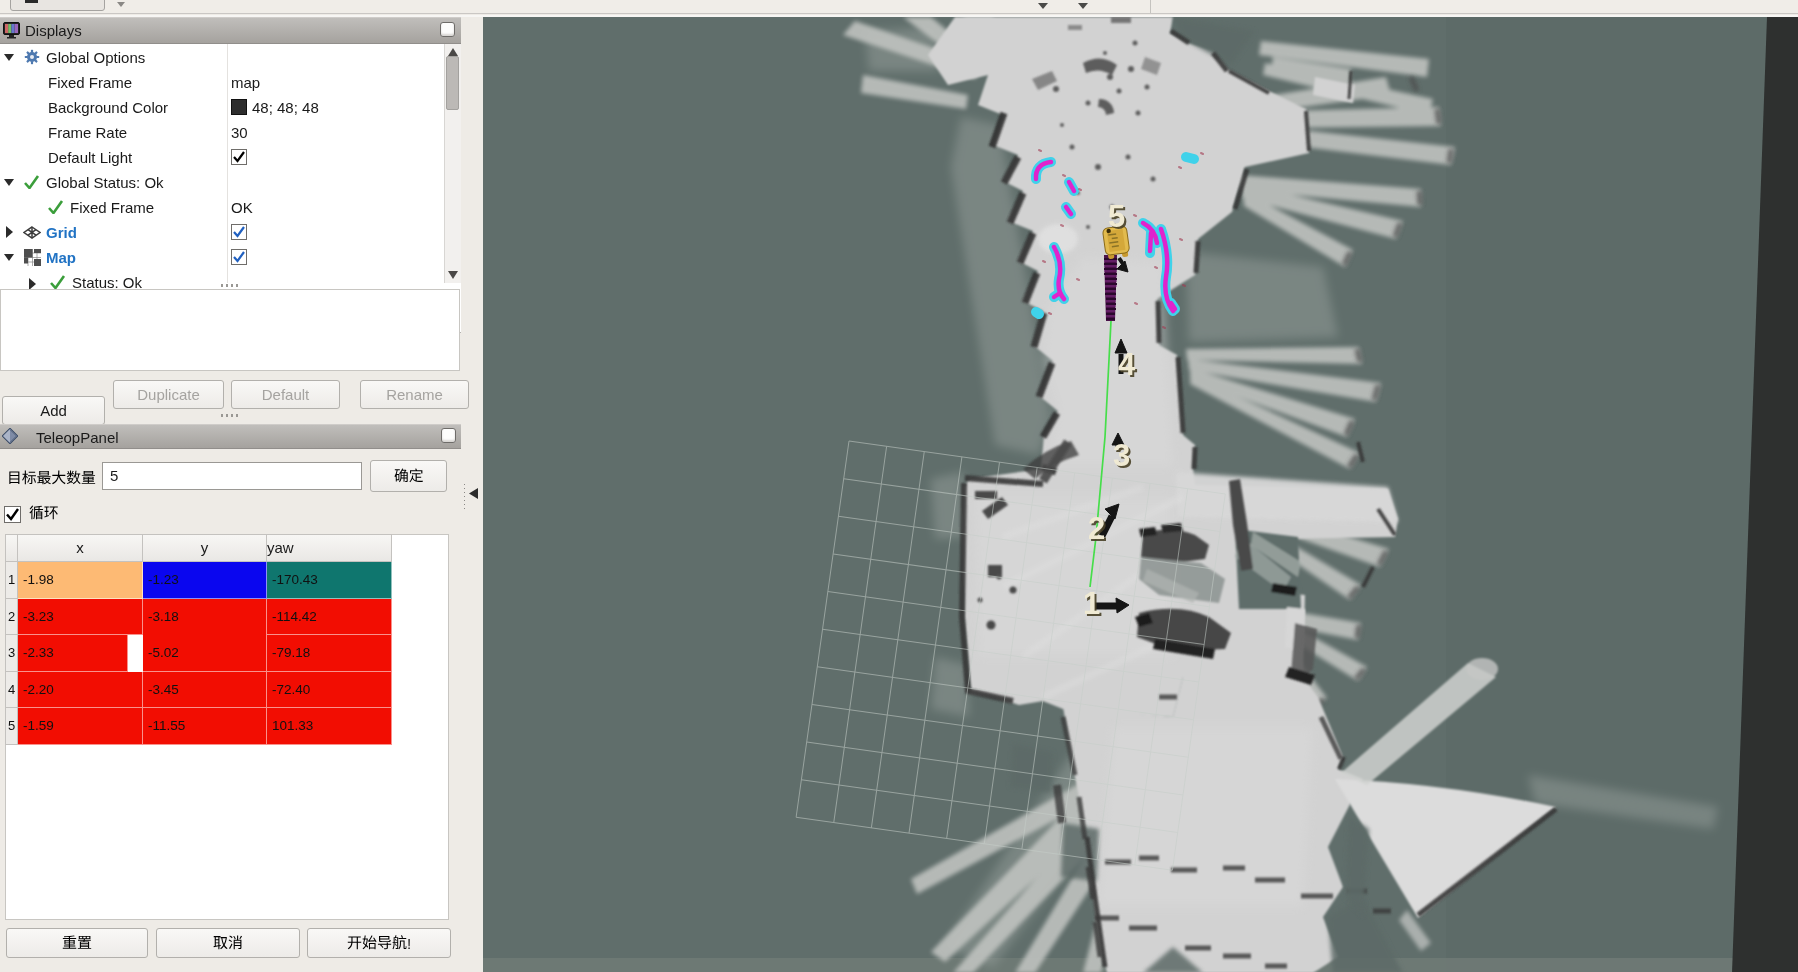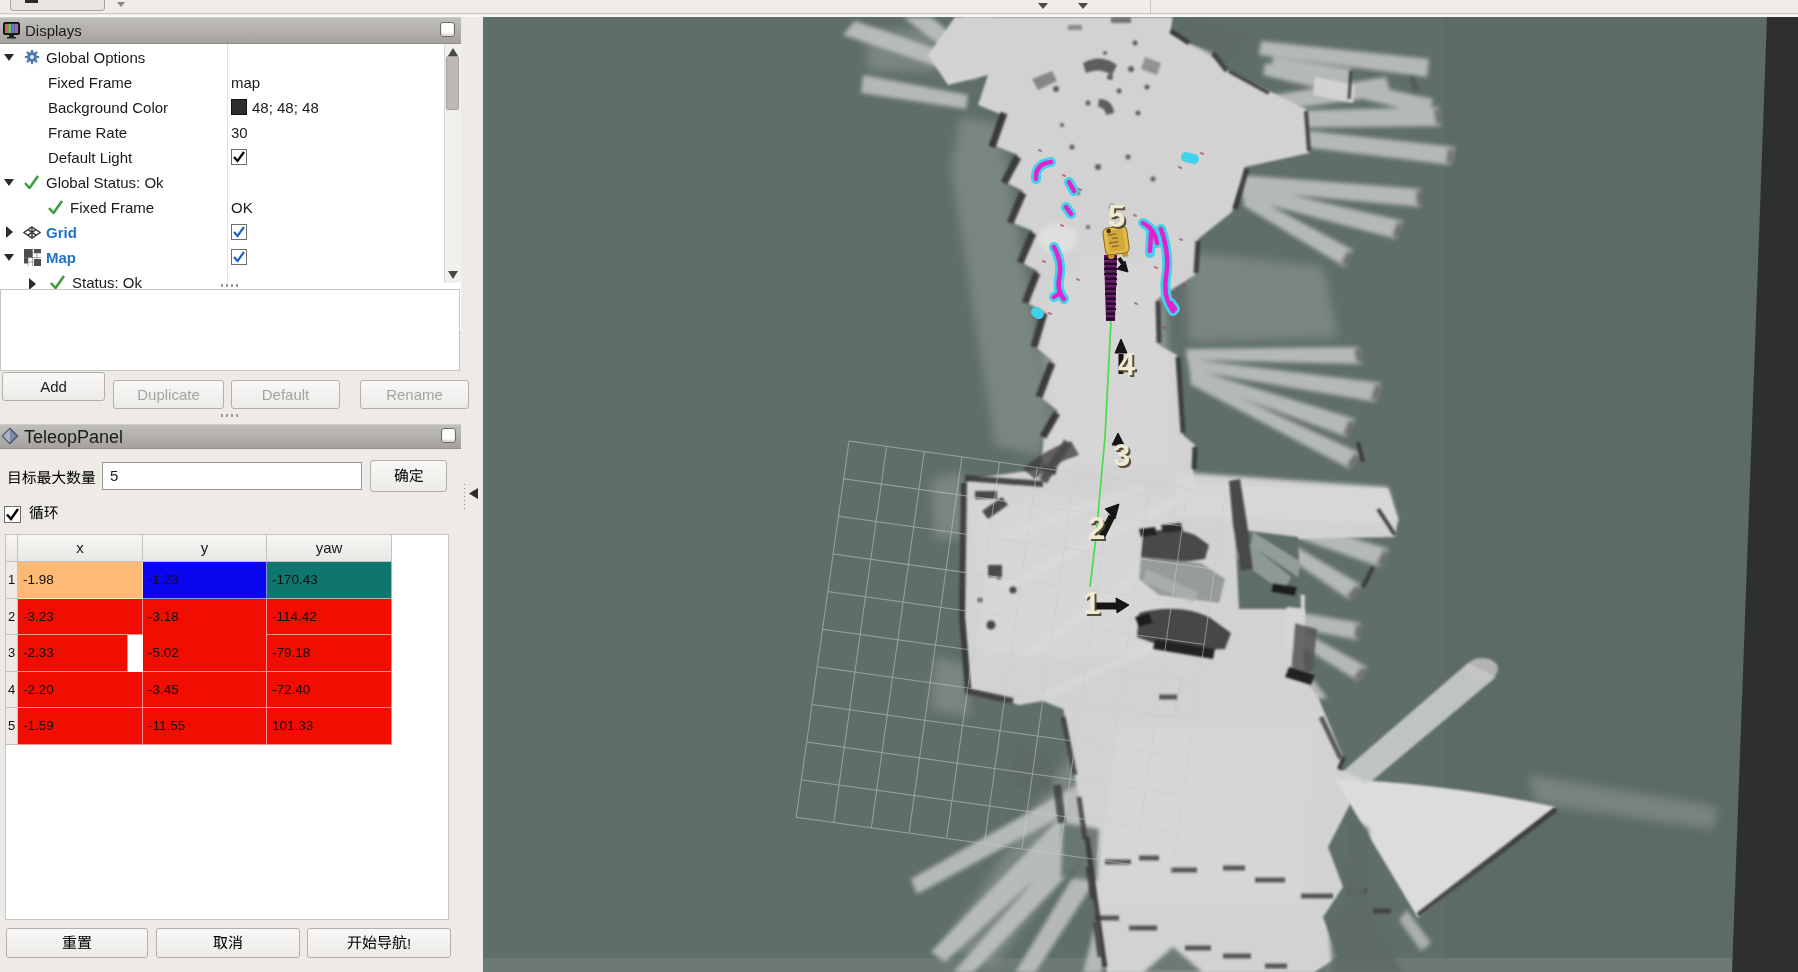--- a/index.html
+++ b/index.html
@@ -151,32 +151,32 @@
     </svg>
   <div class="abs" style="left:446px;top:12px;width:13px;height:54px;background:#bcb9b6;border:1px solid #a3a19e;border-radius:2px"></div>
   <svg class="abs" style="left:448px;top:227px" width="10" height="8">
       <polygon points="0,0 10,0 5,8" fill="#4a4846"></polygon>
     </svg>
 </div>
 
 <div class="abs" style="left:221px;top:284px;width:18px;height:3px;background:repeating-linear-gradient(90deg,#9a9894 0 2px,transparent 2px 5px)"></div>
 <div class="abs" style="left:0;top:289px;width:460px;height:82px;background:#fff;border:1px solid #c8c6c2"></div>
 
-<div class="btn" style="left:2px;top:372px;width:103px;line-height:27px">Add</div>
+<div class="btn" style="left:2px;top:396px;width:103px;line-height:27px">Add</div>
 <div class="btn dis" style="left:113px;top:380px;width:111px;line-height:27px">Duplicate</div>
 <div class="btn dis" style="left:231px;top:380px;width:109px;line-height:27px">Default</div>
 <div class="btn dis" style="left:360px;top:380px;width:109px;line-height:27px">Rename</div>
 <div class="abs" style="left:221px;top:414px;width:18px;height:3px;background:repeating-linear-gradient(90deg,#9a9894 0 2px,transparent 2px 5px)"></div>
 
 <div class="titlebar" style="top:424px;height:25px"></div>
 <svg class="abs" style="left:2px;top:428px" width="16" height="16" viewBox="0 0 16 16">
     <rect x="2.5" y="2.5" width="11" height="11" transform="rotate(45 8 8)" fill="#aab4c8" stroke="#3a4a66"></rect>
     <path d="M8,1.5 L14.5,8 8,14.5" fill="#7e8ba6" stroke="#3a4a66" stroke-width="0.8"></path>
   </svg>
-<div class="abs" style="left:24px;top:427px;font-size:18px;line-height:21px">TeleopPanel</div>
+<div class="abs" style="left:36px;top:427px;font-size:15px;line-height:21px">TeleopPanel</div>
 <div class="tbtn" style="left:441px;top:428px"></div>
 
 <div class="abs" style="left:7px;top:470px"><svg width="89" height="19" viewBox="0 0 89 19" style="overflow:visible">
       <g transform="translate(0,13) scale(0.0148,-0.0148)" fill="#000000">
         <path transform="translate(0,0)" d="M233 470H759V305H233ZM233 542V704H759V542ZM233 233H759V67H233ZM158 778V-74H233V-6H759V-74H837V778Z"></path>
         <path transform="translate(1000,0)" d="M466 764V693H902V764ZM779 325C826 225 873 95 888 16L957 41C940 120 892 247 843 345ZM491 342C465 236 420 129 364 57C381 49 411 28 425 18C479 94 529 211 560 327ZM422 525V454H636V18C636 5 632 1 617 0C604 0 557 -1 505 1C515 -22 526 -54 529 -76C599 -76 645 -74 674 -62C703 -49 712 -26 712 17V454H956V525ZM202 840V628H49V558H186C153 434 88 290 24 215C38 196 58 165 66 145C116 209 165 314 202 422V-79H277V444C311 395 351 333 368 301L412 360C392 388 306 498 277 531V558H408V628H277V840Z"></path>
         <path transform="translate(2000,0)" d="M248 635H753V564H248ZM248 755H753V685H248ZM176 808V511H828V808ZM396 392V325H214V392ZM47 43 54 -24 396 17V-80H468V26L522 33V94L468 88V392H949V455H49V392H145V52ZM507 330V268H567L547 262C577 189 618 124 671 70C616 29 554 -2 491 -22C504 -35 522 -61 529 -77C596 -53 662 -19 720 26C776 -20 843 -55 919 -77C929 -59 948 -32 964 -18C891 0 826 31 771 71C837 135 889 215 920 314L877 333L863 330ZM613 268H832C806 209 767 157 721 113C675 157 639 209 613 268ZM396 269V198H214V269ZM396 142V80L214 59V142Z"></path>
         <path transform="translate(3000,0)" d="M461 839C460 760 461 659 446 553H62V476H433C393 286 293 92 43 -16C64 -32 88 -59 100 -78C344 34 452 226 501 419C579 191 708 14 902 -78C915 -56 939 -25 958 -8C764 73 633 255 563 476H942V553H526C540 658 541 758 542 839Z"></path>
         <path transform="translate(4000,0)" d="M443 821C425 782 393 723 368 688L417 664C443 697 477 747 506 793ZM88 793C114 751 141 696 150 661L207 686C198 722 171 776 143 815ZM410 260C387 208 355 164 317 126C279 145 240 164 203 180C217 204 233 231 247 260ZM110 153C159 134 214 109 264 83C200 37 123 5 41 -14C54 -28 70 -54 77 -72C169 -47 254 -8 326 50C359 30 389 11 412 -6L460 43C437 59 408 77 375 95C428 152 470 222 495 309L454 326L442 323H278L300 375L233 387C226 367 216 345 206 323H70V260H175C154 220 131 183 110 153ZM257 841V654H50V592H234C186 527 109 465 39 435C54 421 71 395 80 378C141 411 207 467 257 526V404H327V540C375 505 436 458 461 435L503 489C479 506 391 562 342 592H531V654H327V841ZM629 832C604 656 559 488 481 383C497 373 526 349 538 337C564 374 586 418 606 467C628 369 657 278 694 199C638 104 560 31 451 -22C465 -37 486 -67 493 -83C595 -28 672 41 731 129C781 44 843 -24 921 -71C933 -52 955 -26 972 -12C888 33 822 106 771 198C824 301 858 426 880 576H948V646H663C677 702 689 761 698 821ZM809 576C793 461 769 361 733 276C695 366 667 468 648 576Z"></path>
         <path transform="translate(5000,0)" d="M250 665H747V610H250ZM250 763H747V709H250ZM177 808V565H822V808ZM52 522V465H949V522ZM230 273H462V215H230ZM535 273H777V215H535ZM230 373H462V317H230ZM535 373H777V317H535ZM47 3V-55H955V3H535V61H873V114H535V169H851V420H159V169H462V114H131V61H462V3Z"></path>
@@ -198,21 +198,21 @@
       <g transform="translate(0,13) scale(0.0148,-0.0148)" fill="#000000">
         <path transform="translate(0,0)" d="M216 840C180 772 108 687 44 633C56 620 76 592 84 576C157 638 235 732 285 815ZM474 438V-80H543V-32H827V-77H898V438H700L710 546H950V611H715L722 737C786 747 845 759 895 771L838 827C724 796 518 771 345 758V429C345 282 339 89 289 -51C307 -59 334 -77 348 -88C407 62 414 265 414 429V546H639L631 438ZM414 702C490 708 570 716 647 726L642 611H414ZM240 630C189 532 108 432 31 366C44 348 65 311 72 296C101 323 131 355 161 391V-80H231V483C259 523 284 564 305 605ZM543 243H827V165H543ZM543 296V375H827V296ZM543 28V112H827V28Z"></path>
         <path transform="translate(1000,0)" d="M677 494C752 410 841 295 881 224L942 271C900 340 808 452 734 534ZM36 102 55 31C137 61 243 98 343 135L331 203L230 167V413H319V483H230V702H340V772H41V702H160V483H56V413H160V143ZM391 776V703H646C583 527 479 371 354 271C372 257 401 227 413 212C482 273 546 351 602 440V-77H676V577C695 618 713 660 728 703H944V776Z"></path>
       </g>
     </svg></div>
 
 <div class="abs" style="left:5px;top:534px;width:444px;height:386px;background:#fff;border:1px solid #c8c6c2"></div>
 <div class="abs" style="left:5px;top:534px;width:387px;height:28px;background:linear-gradient(#f8f7f5,#e9e7e4)"></div>
 <div class="abs" style="left:17px;top:534px;width:126px;height:28px;border:1px solid #c4c2bf;font-size:15px;text-align:center;line-height:26px">x</div>
 <div class="abs" style="left:143px;top:534px;width:124px;height:28px;border:1px solid #c4c2bf;border-left:none;font-size:15px;text-align:center;line-height:26px">y</div>
-<div class="abs" style="left:267px;top:534px;width:125px;height:28px;border:1px solid #c4c2bf;border-left:none;font-size:15px;text-align:center;line-height:26px">yaw</div>
+<div class="abs" style="left:267px;top:534px;width:125px;height:28px;border:1px solid #c4c2bf;border-left:none;font-size:15px;line-height:26px">yaw</div>
 <div class="abs" style="left:5px;top:534px;width:13px;height:28px;border:1px solid #c4c2bf;border-right:none"></div>
 
 <style>.rn{position:absolute;left:5px;width:13px;background:#edebe8;border:1px solid #c4c2bf;border-top:none;font-size:13px;text-align:center;color:#111}
 .cell{position:absolute;font-size:13.5px;color:#111;padding:10px 0 0 5px;border-right:1px solid rgba(255,255,255,.55);border-bottom:1px solid rgba(255,255,255,.55)}</style>
 <div class="rn" style="top:562px;height:37px;line-height:36px">1</div>
 <div class="rn" style="top:599px;height:36px;line-height:35px">2</div>
 <div class="rn" style="top:635px;height:37px;line-height:36px">3</div>
 <div class="rn" style="top:672px;height:36px;line-height:35px">4</div>
 <div class="rn" style="top:708px;height:37px;line-height:36px">5</div>
 <div class="cell" style="left:18px;top:562px;width:125px;height:37px;background:#fdba74">-1.98</div>

